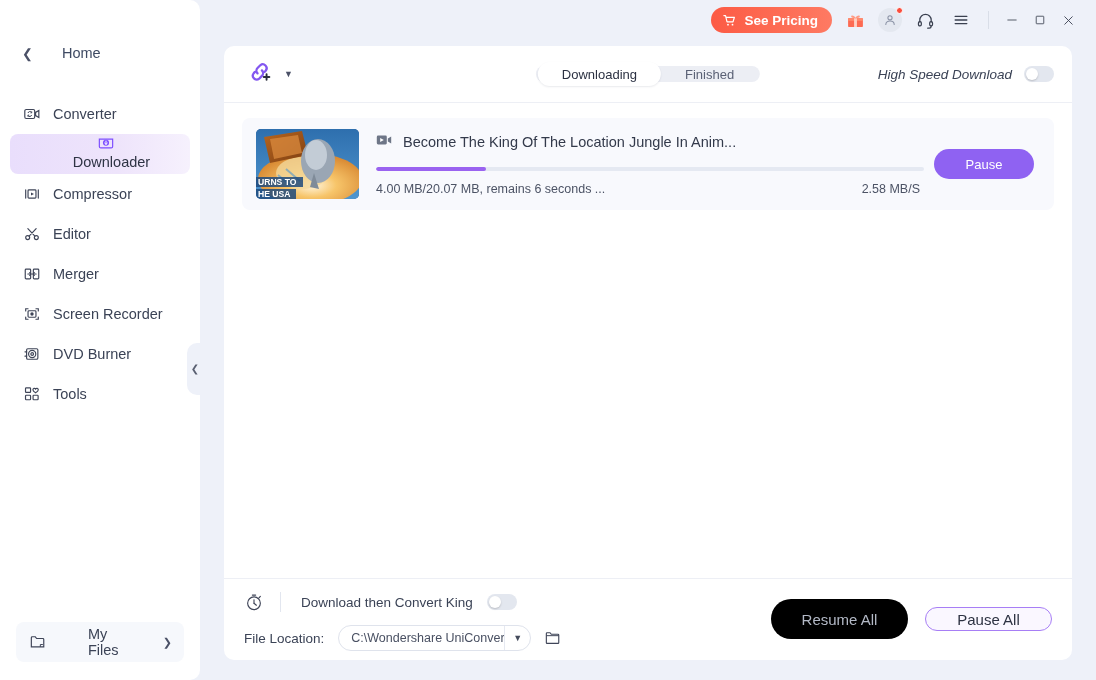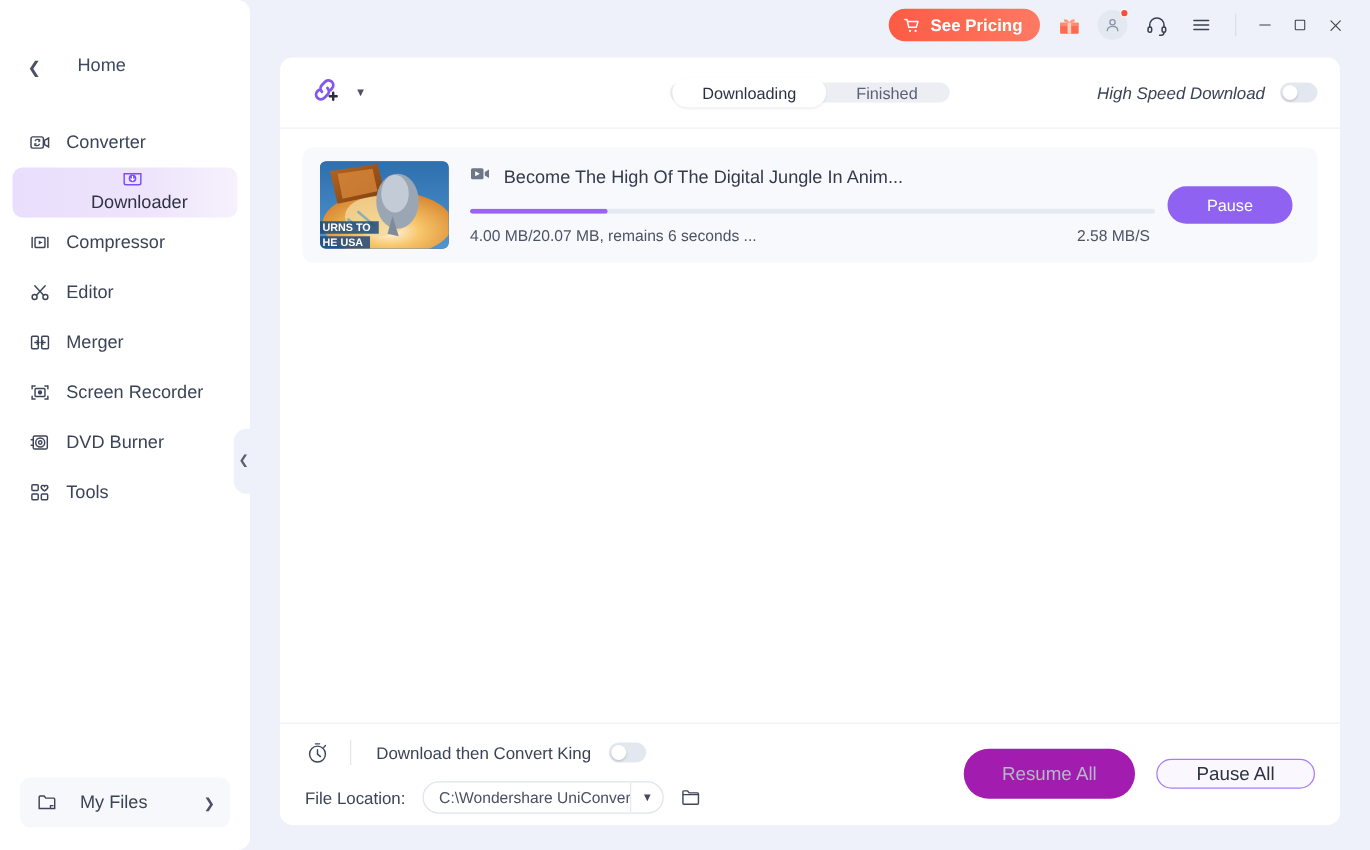--- a/index.html
+++ b/index.html
@@ -68,20 +68,21 @@
   }
   #collapse-handle .chev { font-size: 10px; color: #5a6072; line-height: 1; }
 
   
   #myfiles {
     position: absolute; left: 16px; bottom: 18px;
     width: 168px; height: 40px;
     background: #f6f8fc; border-radius: 8px;
     display: flex; align-items: center; padding: 0 12px;
     cursor: pointer;
+    gap: 24px;
   }
   #myfiles .mf-icon { width: 20px; height: 20px; display:flex; align-items:center; justify-content:center; color:#3f4558;}
   #myfiles .mf-label { margin-left: 16px; font-size: 14.5px; color: #3b4356; flex: 1; }
   #myfiles .mf-chev { font-size: 11px; color: #4b5167; }
 
   
   #topbar {
     position: absolute; left: 200px; top: 0;
     width: 896px; height: 40px;
     display: flex; align-items: center; justify-content: flex-end;
@@ -244,21 +245,21 @@
     font-size: 9px; color: #454b5c;
   }
   #folder-icon { margin-left: 13px; display:flex; align-items:center; cursor:pointer; color:#3f4558;}
 
   #bb-actions {
     position: absolute; right: 20px; top: 20px;
     display: flex; align-items: center; gap: 17px;
   }
   #resume-all {
     width: 137px; height: 40px; border-radius: 20px;
-    background: #a21caf; border: none; color: #b3b9c6;
+    background: #000000; border: none; color: #b3b9c6;
     font-size: 15px; cursor: default;
     font-family: "Liberation Sans", sans-serif;
   }
   #pause-all {
     width: 127px; height: 24px; border-radius: 20px;
     background: #faf7ff; border: 1px solid #a77ef5; color: #2d3242;
     font-size: 15px; cursor: pointer;
     font-family: "Liberation Sans", sans-serif;
   }
 </style>
@@ -522,21 +523,21 @@
 
         <div class="dl-body">
           <div class="dl-title-row">
             <span>
               <svg width="16" height="14" viewBox="0 0 20 16" fill="#6e7687">
                 <rect x="1" y="2.5" width="12.5" height="11" rx="1.6"></rect>
                 <path d="M14.8 6.2l4.2-2.5v8.6l-4.2-2.5z"></path>
                 <path d="M5.2 5.6l4.6 2.4-4.6 2.4z" fill="#ffffff"></path>
               </svg>
             </span>
-            <span class="dl-title">Become The High Of The Digital Jungle In Anim...</span>
+            <span class="dl-title">Become The King Of The Location Jungle In Anim...</span>
           </div>
 
           <div class="progress-track">
             <div class="progress-fill" id="prog-fill" style="width: 20%;"></div>
           </div>
 
           <div class="dl-meta">
             <span class="dl-meta-left">4.00 MB/20.07 MB, remains 6 seconds ...</span>
             <span class="dl-meta-right">2.58 MB/S</span>
           </div>

